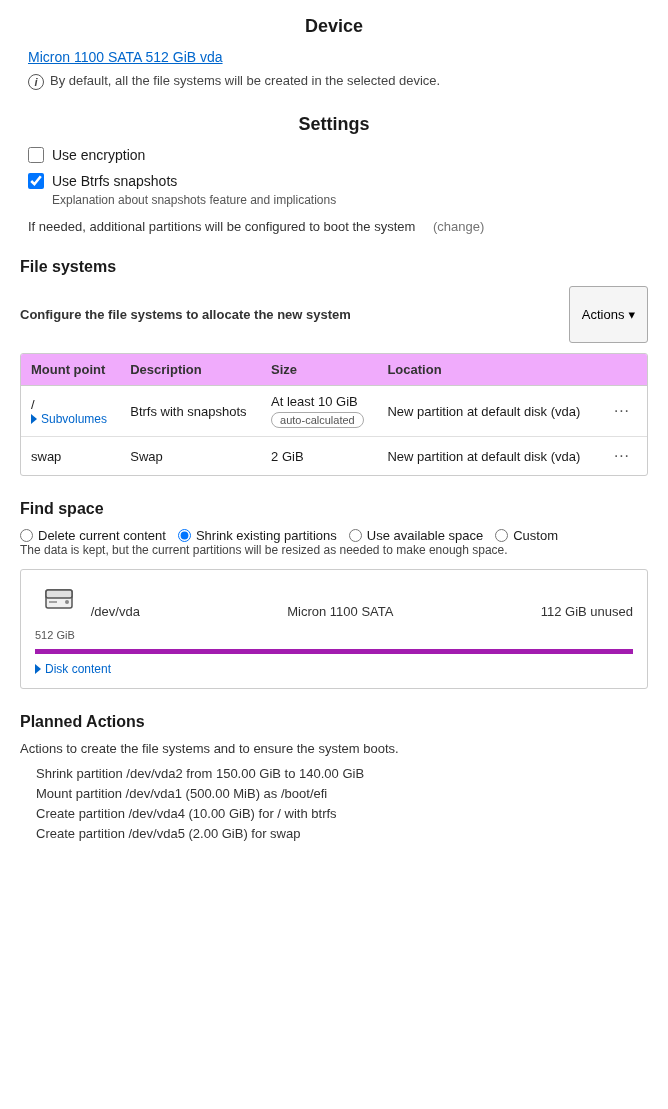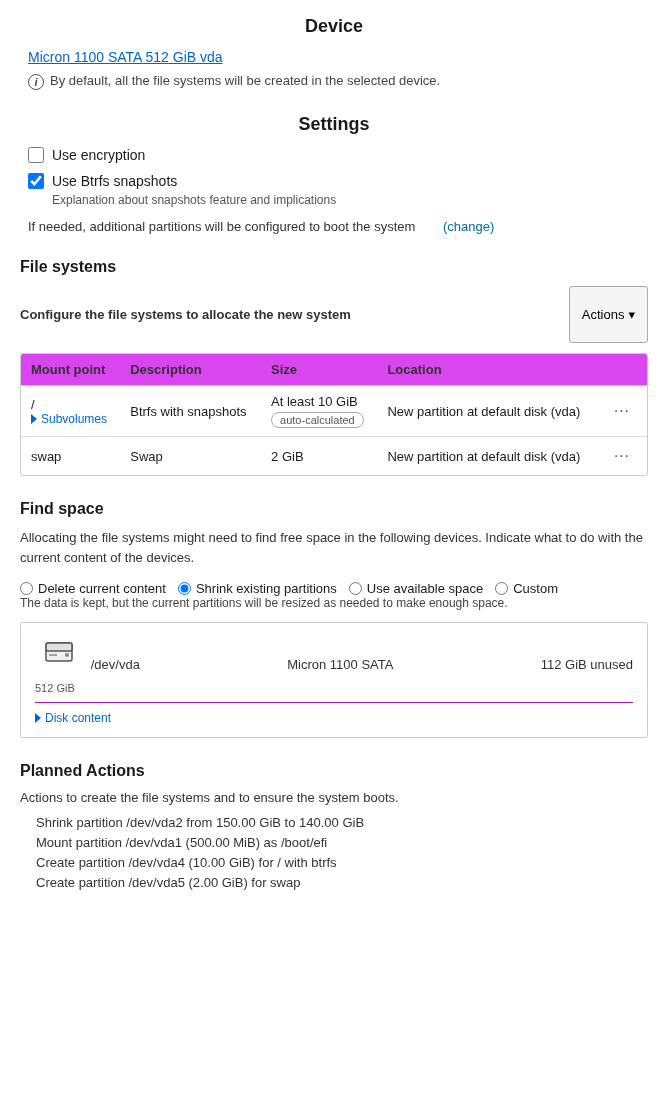--- a/index.html
+++ b/index.html
@@ -76,24 +76,24 @@
       padding-left: 24px;
       margin-top: -6px;
       margin-bottom: 12px;
     }
     .boot-row {
       font-size: 13px;
       color: #333;
       margin-top: 6px;
     }
     .boot-row .change-link {
-      color: #0369a1;
+      color: #737373;
       text-decoration: none;
       cursor: pointer;
-      margin-left: 24px;
+      margin-left: 14px;
     }
     .fs-header {
       display: flex;
       align-items: center;
       justify-content: space-between;
       margin-bottom: 10px;
     }
     .fs-desc { color: #333; font-size: 13px; font-weight: bold; }
     .actions-btn {
       border: 1px solid #aaa;
@@ -110,21 +110,21 @@
       border: 1px solid #ccc;
       border-radius: 3px;
       overflow: hidden;
     }
     table {
       width: 100%;
       border-collapse: collapse;
       font-size: 13px;
     }
     table thead tr {
-      background: #d946ef;
+      background: #f0abfc;
       border-bottom: 1px solid #ccc;
       padding-left: 36px;
     }
     table thead th {
       text-align: left;
       padding: 8px 10px;
       font-weight: 600;
       color: #333;
     }
     table tbody tr {
@@ -224,21 +224,21 @@
     .disk-unused { font-size: 13px; color: #333; }
     .disk-content-link {
       display: flex;
       align-items: center;
       gap: 4px;
       color: #0066cc;
       cursor: pointer;
       font-size: 12px;
       margin-top: 8px;
       padding-top: 8px;
-      border-top: 1px solid #a21caf;
+      border-top: 5px solid #a21caf;
     }
     .planned-actions-section { margin-bottom: 16px; }
     .planned-desc {
       font-size: 13px;
       color: #333;
       margin-bottom: 10px;
     }
     .planned-list {
       list-style: none;
       padding-left: 16px;
@@ -344,21 +344,20 @@
             <button class="more-btn">···</button>
           </td>
         </tr>
       </tbody>
     </table>
   </div>
 </div>
 
 <div class="section">
   <h3>Find space</h3>
-  <p class="find-space-desc">Allocating the file systems might need to find free space in the following devices. Indicate what to do with the current content of the devices.</p>
   <div class="radio-group">
     <label class="radio-label">
       <input type="radio" name="find-space" style="">
       <span>Delete current content</span>
     </label>
     <label class="radio-label">
       <input type="radio" name="find-space" checked="" style="">
       <span>Shrink existing partitions</span>
     </label>
     <label class="radio-label">

